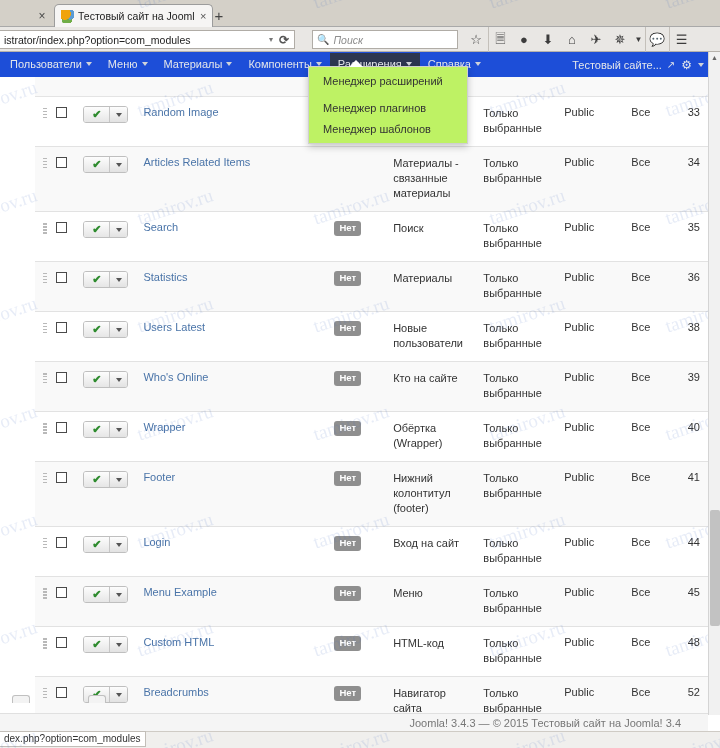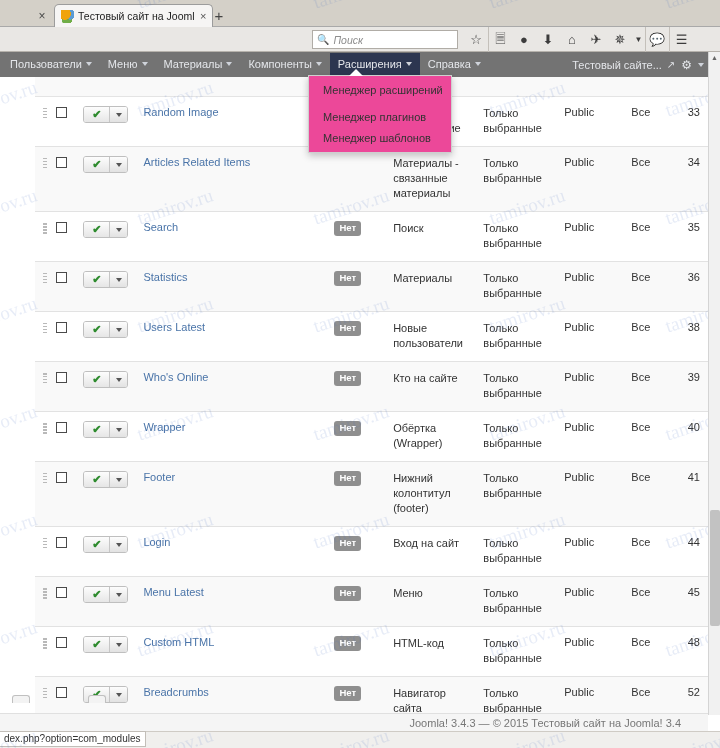--- a/index.html
+++ b/index.html
@@ -76,38 +76,38 @@
   .nicon {
     width: 24px; height: 25px; display: flex; align-items: center; justify-content: center;
     font-size: 13px; color: #3c3c3c;
   }
   .nicon.sep { border-left: 1px solid #c4c0ba; }
   .nicon.small { width: 13px; font-size: 8px; }
 
   
   .jmenu {
     position: absolute; top: 52px; left: 0; width: 708px; height: 25px;
-    background: #737373; display: flex; align-items: center; padding-left: 2px;
+    background: #1d4ed8; display: flex; align-items: center; padding-left: 2px;
     z-index: 30;
   }
   .jitem {
     font-size: 11px; color: #e4e6ea; padding: 5px 8px 6px 8px; white-space: nowrap;
     display: flex; align-items: center; gap: 4px;
   }
   .jitem.active { background: #2c3650; }
   .caret-d { width: 0; height: 0; border-left: 3.5px solid transparent; border-right: 3.5px solid transparent; border-top: 4px solid #cfd3da; }
   .jright { position: absolute; right: 4px; top: 0; height: 25px; display: flex; align-items: center; gap: 6px; }
   .jsite { font-size: 11px; color: #e4e6ea; display: flex; align-items: center; gap: 5px; }
   .ext-ico { font-size: 10px; }
   .gear-ico { font-size: 12px; color: #e4e6ea; }
 
   
   .dropdown {
-    position: absolute; left: 308px; top: 75px; width: 144px;
-    background: #ec4899; border: 1px solid #cfcfcf; box-shadow: 0 3px 7px rgba(0,0,0,.22);
+    position: absolute; left: 308px; top: 66px; width: 160px;
+    background: #bef264; border: 1px solid #cfcfcf; box-shadow: 0 3px 7px rgba(0,0,0,.22);
     z-index: 40; padding: 4px 0 3px 0;
   }
   .dropdown:before {
     content: ""; position: absolute; top: -7px; left: 40px;
     border-left: 7px solid transparent; border-right: 7px solid transparent; border-bottom: 7px solid #fff;
   }
   .dd-item { font-size: 11px; color: #333; padding: 4px 10px 5px 14px; white-space: nowrap; }
   .dd-item.sel { background: #0b5ea8; color: #fff; }
   .dd-sep { height: 6px; }
 
@@ -218,20 +218,25 @@
     <div class="tab-dead">×</div>
     <div class="tab-active">
       <span class="tab-favicon"></span>
       <span class="tab-title">Тестовый сайт на Joomla! ...</span>
       <span class="tab-x">×</span>
     </div>
     <div class="tab-new">+</div>
   </div>
 
   <div class="navbar">
+    <div class="urlbox">
+      <span class="url-text">istrator/index.php?option=com_modules</span>
+      <span class="url-drop">▾</span>
+      <span class="url-reload">⟳</span>
+    </div>
     <div class="searchbox">
       <span class="search-mag">🔍</span>
       <span class="search-ph">Поиск</span>
     </div>
     <div class="navicons">
       <span class="nicon">☆</span>
       <span class="nicon sep">🗏</span>
       <span class="nicon">●</span>
       <span class="nicon">⬇</span>
       <span class="nicon">⌂</span>
@@ -514,21 +519,21 @@
               </td>
               <td class="c-check">
                 <span class="cbox"></span>
               </td>
               <td class="c-status"><span class="statusgrp">
                   <span class="st-main">✔</span>
                   <span class="st-drop">
                     <i class="st-caret"></i>
                   </span>
                 </span></td>
-              <td class="c-title"><a class="mod-link">Menu Latest</a></td>
+              <td class="c-title"><a class="mod-link">Menu Example</a></td>
               <td class="c-badge"><span class="badge-no">Нет</span></td>
               <td class="c-pos">
                 <div class="cell-wrap">Меню</div>
               </td>
               <td class="c-pages">
                 <div class="cell-wrap">Только выбранные</div>
               </td>
               <td class="c-access"><span>Public</span></td>
               <td class="c-lang"><span>Все</span></td>
               <td class="c-id"><span>45</span></td>

